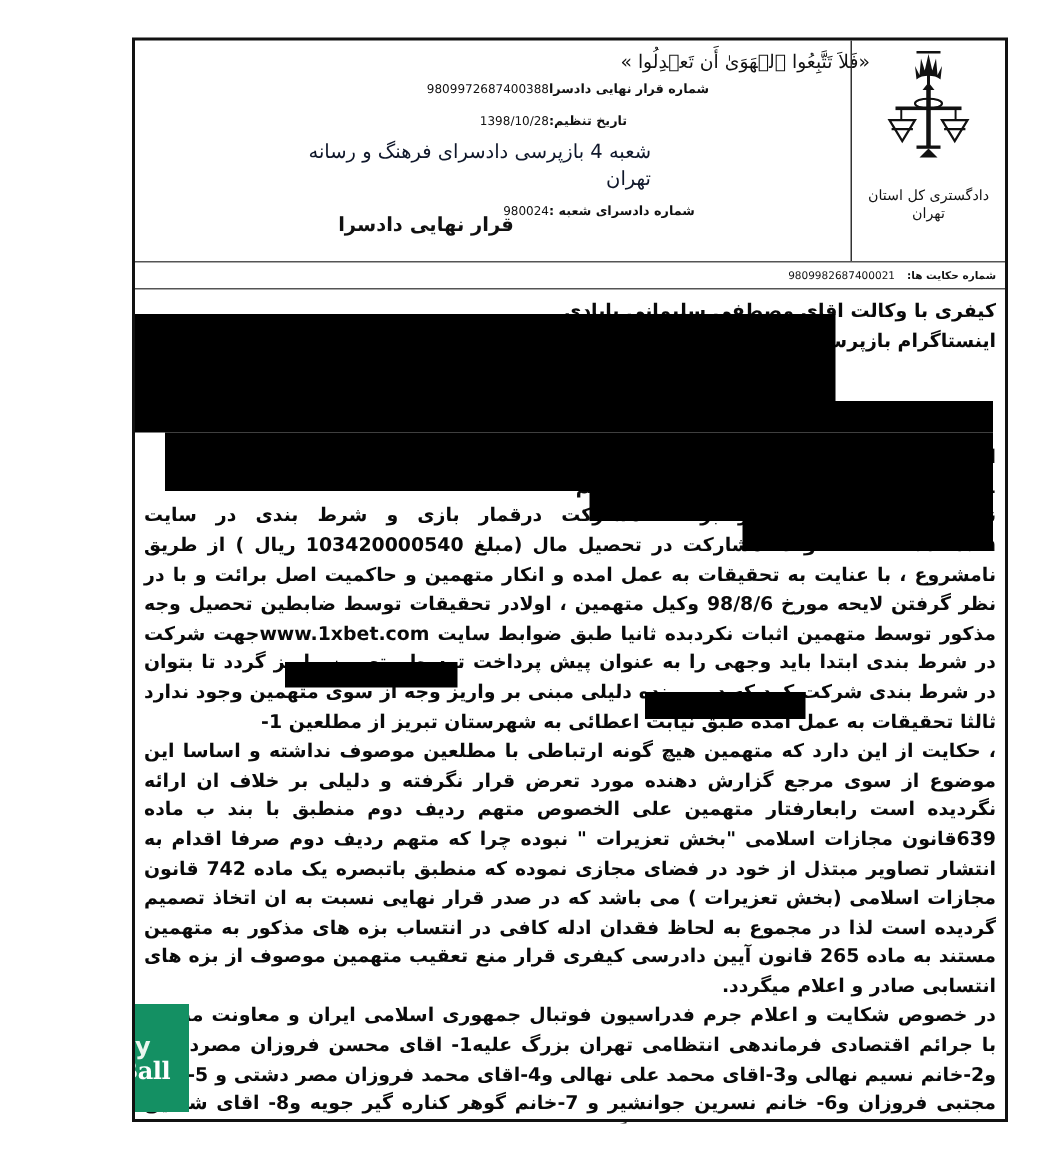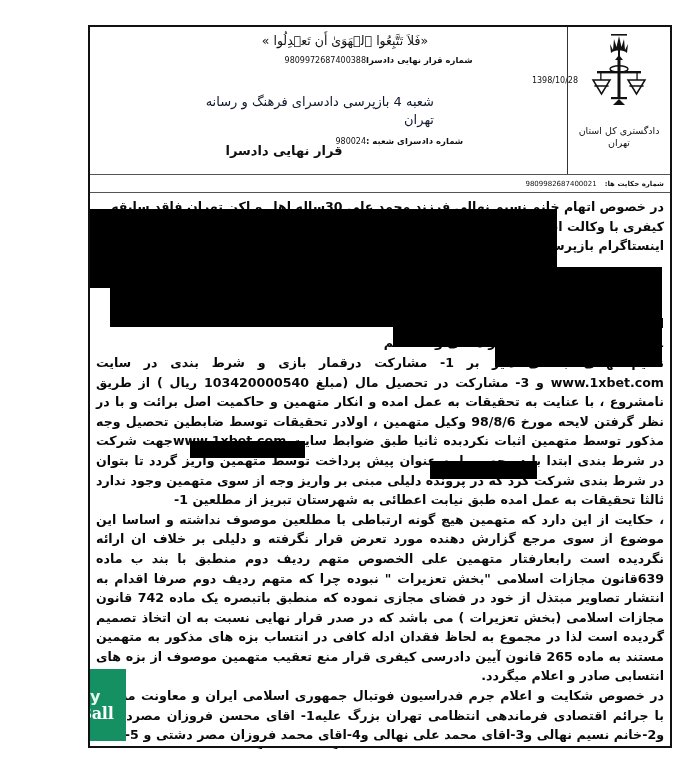--- a/index.html
+++ b/index.html
@@ -37,21 +37,21 @@
     padding-top:4px;
   }
   .emblem-cell svg{display:block;}
   .emblem-cap{
     font-size:9.5px; line-height:1.25; text-align:center;
     color:#111; margin-top:2px; font-weight:400;
   }
 
   .verse{
     position:absolute; right:90px; top:6px; width:470px;
-    text-align:center; font-size:12.5px; color:#111;
+    font-size:12.5px; color:#111;
     font-family:"DejaVu Sans","Liberation Sans",sans-serif;
     letter-spacing:.2px;
   }
 
   .meta{
     position:absolute; right:92px; top:28px; width:470px;
   }
   .meta-row{
     display:flex; align-items:baseline;
     height:21px;
@@ -136,20 +136,21 @@
   <div class="hdr">
 
     <div class="verse">«فَلاَ تَتَّبِعُوا ٱلۡهَوَىٰ أَن تَعۡدِلُوا »</div>
 
     <div class="meta">
       <div class="meta-row">
         <span class="meta-lbl">شماره قرار نهایی دادسرا</span>
         <span class="meta-val">9809972687400388</span>
       </div>
       <div class="meta-row tall">
+        <span class="meta-lbl">تاریخ تنظیم:</span>
         <span class="meta-val">1398/10/28</span>
       </div>
       <div class="meta-row" style="margin-top:26px">
         <span class="meta-lbl">شماره دادسرای شعبه :</span>
         <span class="meta-val">980024</span>
       </div>
     </div>
 
     <div class="branch">
       <div>شعبه 4 بازپرسی دادسرای فرهنگ و رسانه</div>
@@ -198,21 +199,20 @@
     </div>
   </div>
 
   <div class="casebar">
     <span class="lbl">شماره حکایت ها:</span>
     <span class="val">9809982687400021</span>
   </div>
 
   <div class="body">
 
-    <p>در خصوص اتهام خانم نسیم نهالی فرزند محمد علی 30ساله اهل و اکن تهران فاقد سابقه</p>
     <p>کیفری با وکالت اقای مصطفی سلیمانی بابادی</p>
     <p>اینستاگرام بازپرسی با عنایت به گزارش واصله</p>
 
     <p style="margin-top:58px">اما در خصوص شکایت و اعلام</p>
     <p>1- اقای محسن فروران مصر دشتی و 2- خانم</p>
 
     <p>نسیم نهالی جملگی دایر بر 1- مشارکت درقمار بازی و شرط بندی در سایت www.1xbet.com و 3- مشارکت در تحصیل مال (مبلغ 103420000540 ریال ) از طریق نامشروع ، با عنایت به تحقیقات به عمل امده و انکار متهمین و حاکمیت اصل برائت و با در نظر گرفتن لایحه مورخ 98/8/6 وکیل متهمین ، اولادر تحقیقات توسط ضابطین تحصیل وجه مذکور توسط متهمین اثبات نکردبده ثانیا طبق ضوابط سایت www.1xbet.comجهت شرکت در شرط بندی ابتدا باید وجهی را به عنوان پیش پرداخت توسط متهمین واریز گردد تا بتوان در شرط بندی شرکت کرد که در پرونده دلیلی مبنی بر واریز وجه از سوی متهمین وجود ندارد ثالثا تحقیقات به عمل امده طبق نیابت اعطائی به شهرستان تبریز از مطلعین 1-</p>
     <p>، حکایت از این دارد که متهمین هیچ گونه ارتباطی با مطلعین موصوف نداشته و اساسا این موضوع از سوی مرجع گزارش دهنده مورد تعرض قرار نگرفته و دلیلی بر خلاف ان ارائه نگردیده است رابعارفتار متهمین علی الخصوص متهم ردیف دوم منطبق با بند ب ماده 639قانون مجازات اسلامی "بخش تعزیرات " نبوده چرا که متهم ردیف دوم صرفا اقدام به انتشار تصاویر مبتذل از خود در فضای مجازی نموده که منطبق باتبصره یک ماده 742 قانون مجازات اسلامی (بخش تعزیرات ) می باشد که در صدر قرار نهایی نسبت به ان اتخاذ تصمیم گردیده است لذا در مجموع به لحاظ فقدان ادله کافی در انتساب بزه های مذکور به متهمین مستند به ماده 265 قانون آیین دادرسی کیفری قرار منع تعقیب متهمین موصوف از بزه های انتسابی صادر و اعلام میگردد.</p>
     <p>در خصوص شکایت و اعلام جرم فدراسیون فوتبال جمهوری اسلامی ایران و معاونت مبارزه با جرائم اقتصادی فرماندهی انتظامی تهران بزرگ علیه1- اقای محسن فروزان مصردشتی و2-خانم نسیم نهالی و3-اقای محمد علی نهالی و4-اقای محمد فروزان مصر دشتی و 5-اقای مجتبی فروزان و6- خانم نسرین جوانشیر و 7-خانم گوهر کناره گیر جویه و8- اقای شاهین نهالی و 9-اقای مصطفی فروزان جملگی دایر بر 1-قماربازی و 2-تحصیل مال از طریق نامشروع با عنایت به تحقیقات به عمل امده و عدم ارائه هرگونه دلیل اثباتی از سوی مراجع گزارش دهنده به لحاظ فقدان ادله کافی در انتساب بزه به متهمین مستند به 265 قانون آیین دادرسی کیفری قرار منع تعقیب متهمین موصوف از بزه های انتسابی صاد</p>
 

